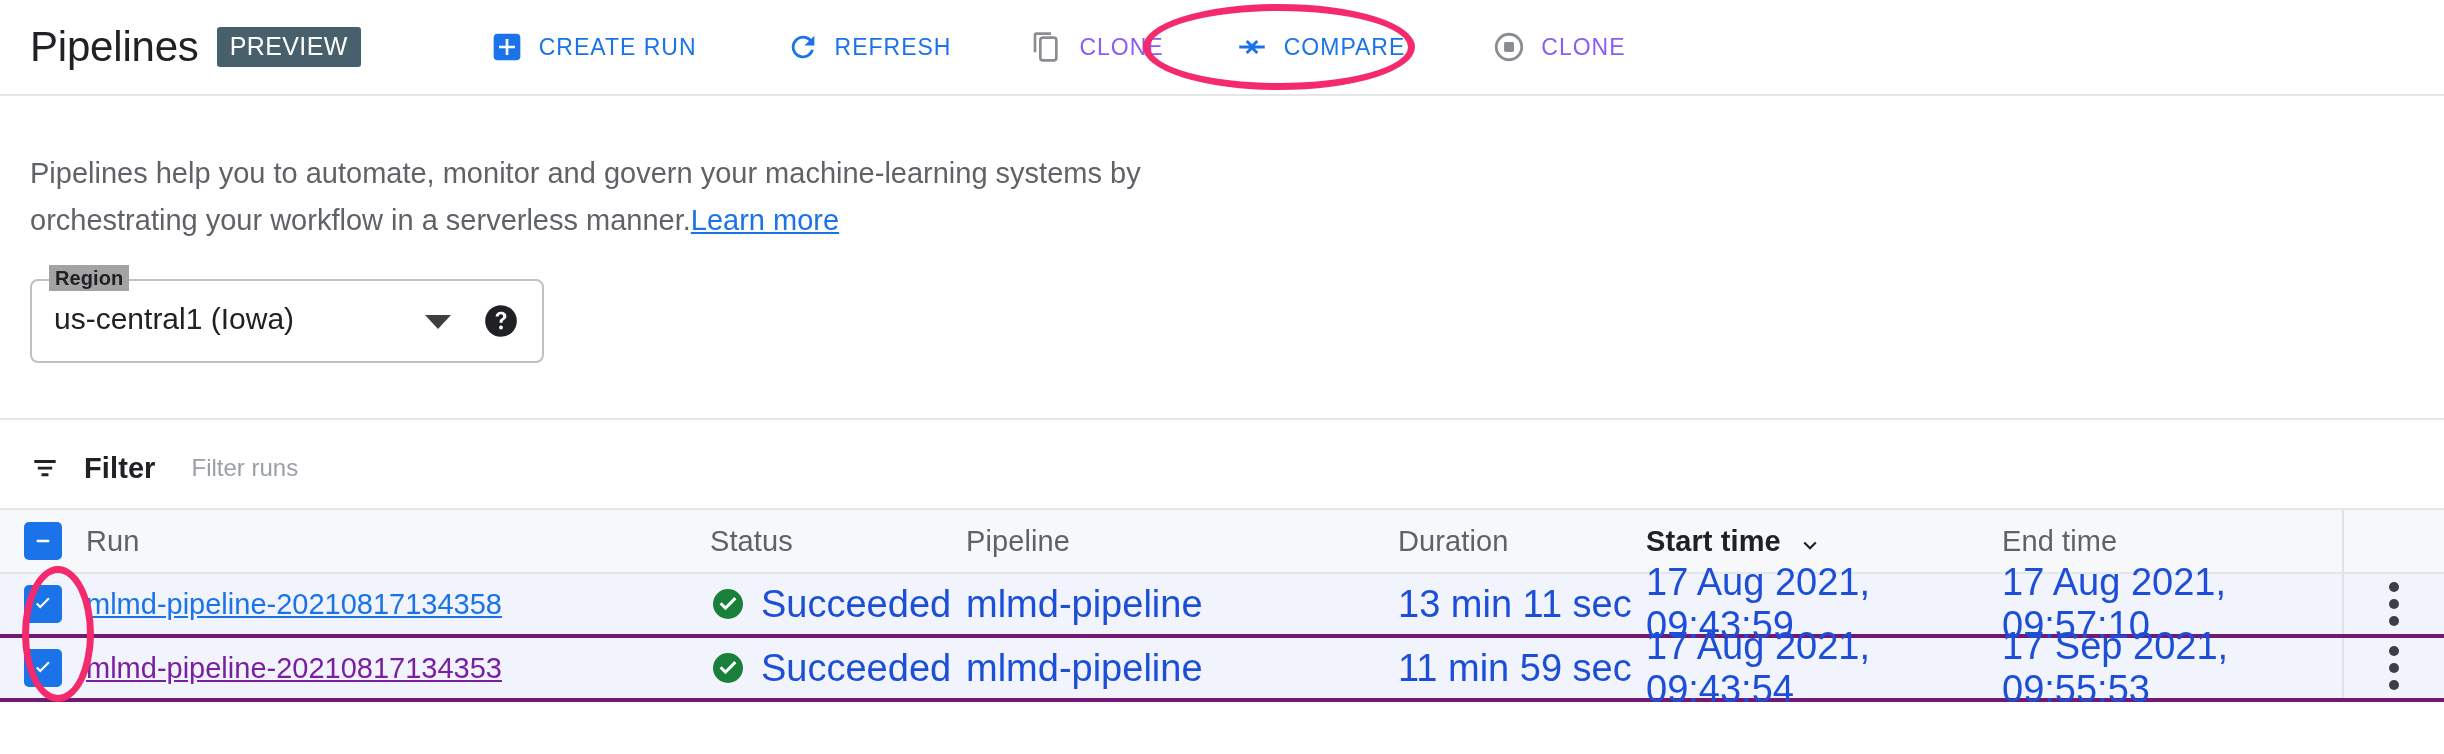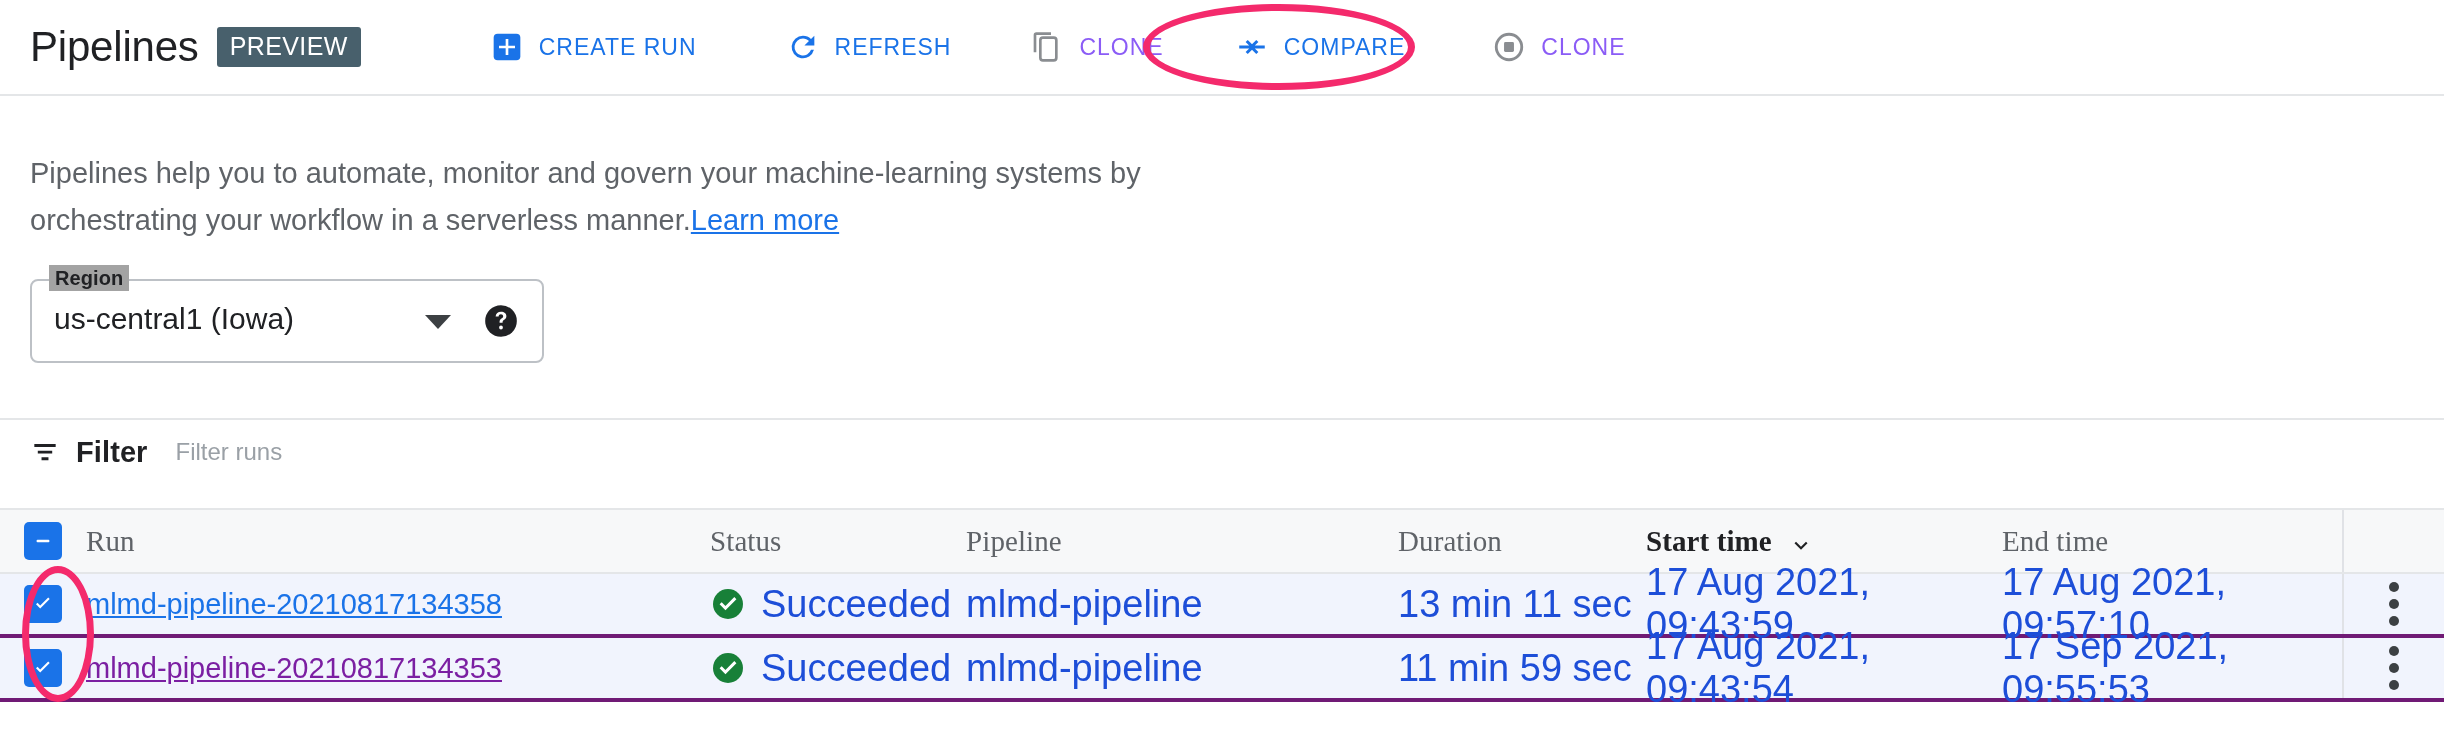--- a/index.html
+++ b/index.html
@@ -147,24 +147,25 @@
 
   
   .filter-divider {
     position: absolute;
     left: 0; top: 418px;
     width: 2444px; height: 2px;
     background: #e4e6e8;
   }
   .filter-row {
     position: absolute;
-    left: 28px; top: 424px;
+    left: 28px; top: 440px;
     display: flex;
     align-items: center;
     height: 56px;
+    gap: 8px;
   }
   .filter-icon {
     width: 34px; height: 34px;
     margin-right: 14px;
     display: inline-flex;
     align-items: center;
     justify-content: center;
   }
   .filter-label {
     font-size: 29px;
@@ -195,21 +196,20 @@
     align-items: center;
     height: 64px;
     width: 2444px;
     position: relative;
   }
   .row.header {
     background: #f7f8f9;
     border-top: 2px solid #e4e6e8;
     border-bottom: 2px solid #e4e6e8;
     height: 66px;
-    font-family: Liberation Serif, serif;
   }
   .row.data {
     background: #f1f4fd;
     border-bottom: 4px solid #701a75;
     height: 64px;
   }
   .c-check { width: 86px; flex: 0 0 86px; display: flex; align-items: center; padding-left: 24px; }
   .c-run   { width: 624px; flex: 0 0 624px; }
   .c-stat  { width: 256px; flex: 0 0 256px; display: flex; align-items: center; }
   .c-pipe  { width: 432px; flex: 0 0 432px; }

